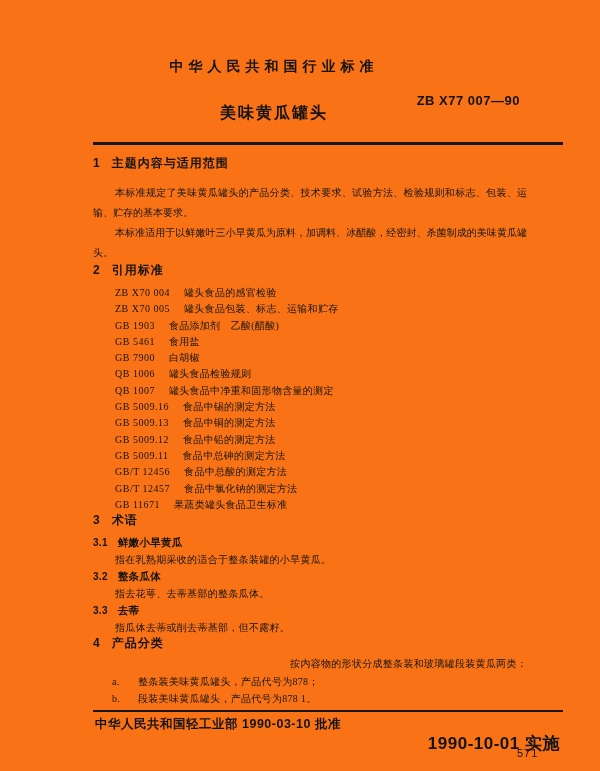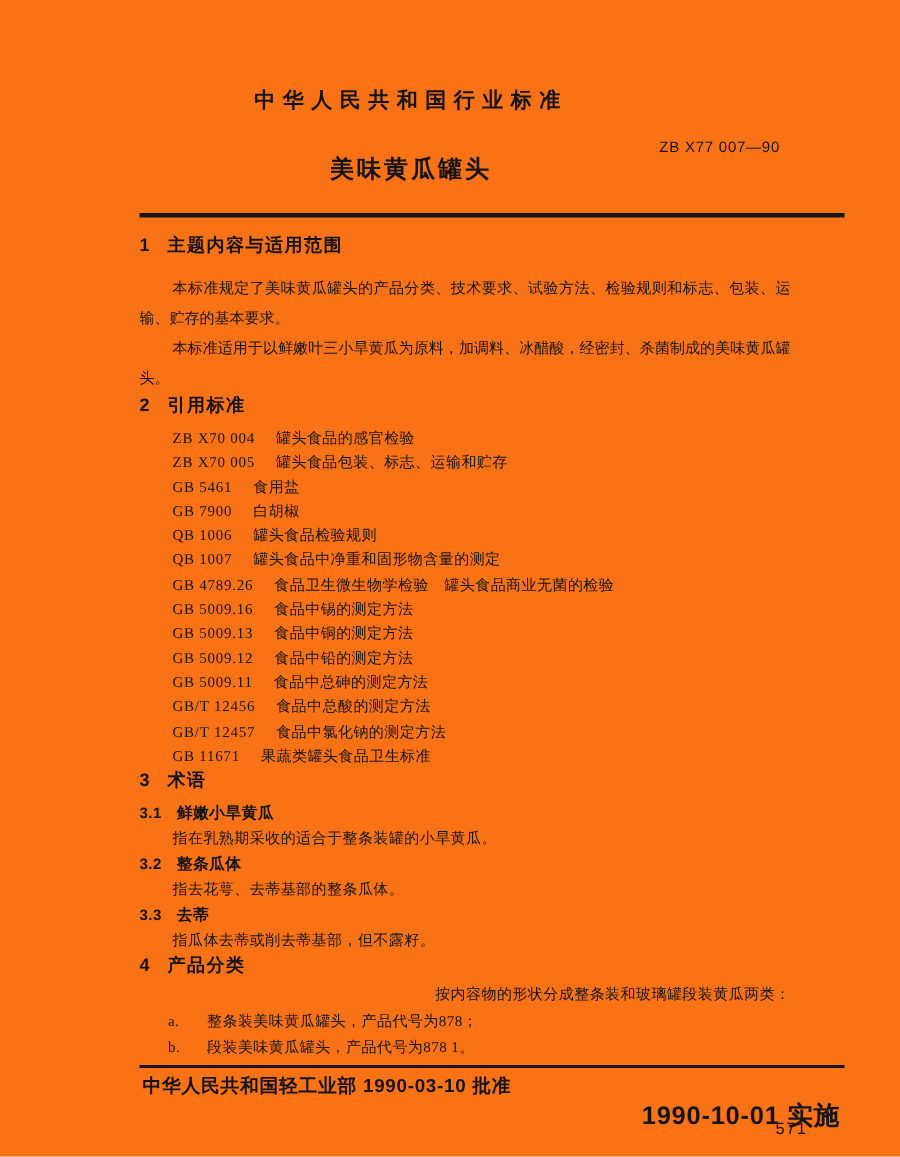--- a/index.html
+++ b/index.html
@@ -17,21 +17,21 @@
     position:absolute; top:58px; left:93px; width:362px;
     text-align:center;
     font-family:"Liberation Sans", sans-serif;
     font-weight:bold; font-size:14px; letter-spacing:5px;
     white-space:nowrap;
   }
   .std-code {
     position:absolute; top:93px; left:93px; width:427px;
     text-align:right;
     font-family:"Liberation Sans", sans-serif;
-    font-weight:normal; font-size:10px; letter-spacing:0.5px;
+    font-weight:bold; font-size:13px; letter-spacing:0.5px;
   }
   .doc-title {
     position:absolute; top:103px; left:93px; width:362px;
     text-align:center;
     font-family:"Liberation Sans", sans-serif;
     font-weight:bold; font-size:16px; letter-spacing:2px;
     white-space:nowrap;
   }
   .rule-top {
     position:absolute; top:142px; left:93px; width:470px; height:3px;
@@ -112,25 +112,25 @@
       <p class="para">本标准规定了美味黄瓜罐头的产品分类、技术要求、试验方法、检验规则和标志、包装、运输、贮存的基本要求。</p>
       <p class="para">本标准适用于以鲜嫩叶三小旱黄瓜为原料，加调料、冰醋酸，经密封、杀菌制成的美味黄瓜罐头。</p>
     </div>
 
     <h2 class="sec sec-refs">
       <span class="sec-num">2</span><span>引用标准</span>
     </h2>
     <div class="ref-list">
       <div class="ref-row"><span class="ref-code">ZB X70 004</span><span class="ref-title">罐头食品的感官检验</span></div>
       <div class="ref-row"><span class="ref-code">ZB X70 005</span><span class="ref-title">罐头食品包装、标志、运输和贮存</span></div>
+      <div class="ref-row"><span class="ref-code">GB 1903</span><span class="ref-title">食品添加剂　乙酸(醋酸)</span></div>
       <div class="ref-row"><span class="ref-code">GB 5461</span><span class="ref-title">食用盐</span></div>
       <div class="ref-row"><span class="ref-code">GB 7900</span><span class="ref-title">白胡椒</span></div>
       <div class="ref-row"><span class="ref-code">QB 1006</span><span class="ref-title">罐头食品检验规则</span></div>
       <div class="ref-row"><span class="ref-code">QB 1007</span><span class="ref-title">罐头食品中净重和固形物含量的测定</span></div>
-      <div class="ref-row"><span class="ref-code">GB 4789.26</span><span class="ref-title">食品卫生微生物学检验　罐头食品商业无菌的检验</span></div>
       <div class="ref-row"><span class="ref-code">GB 5009.16</span><span class="ref-title">食品中锡的测定方法</span></div>
       <div class="ref-row"><span class="ref-code">GB 5009.13</span><span class="ref-title">食品中铜的测定方法</span></div>
       <div class="ref-row"><span class="ref-code">GB 5009.12</span><span class="ref-title">食品中铅的测定方法</span></div>
       <div class="ref-row"><span class="ref-code">GB 5009.11</span><span class="ref-title">食品中总砷的测定方法</span></div>
       <div class="ref-row"><span class="ref-code">GB/T 12456</span><span class="ref-title">食品中总酸的测定方法</span></div>
       <div class="ref-row"><span class="ref-code">GB/T 12457</span><span class="ref-title">食品中氯化钠的测定方法</span></div>
       <div class="ref-row"><span class="ref-code">GB 11671</span><span class="ref-title">果蔬类罐头食品卫生标准</span></div>
     </div>
 
     <h2 class="sec sec-terms">

